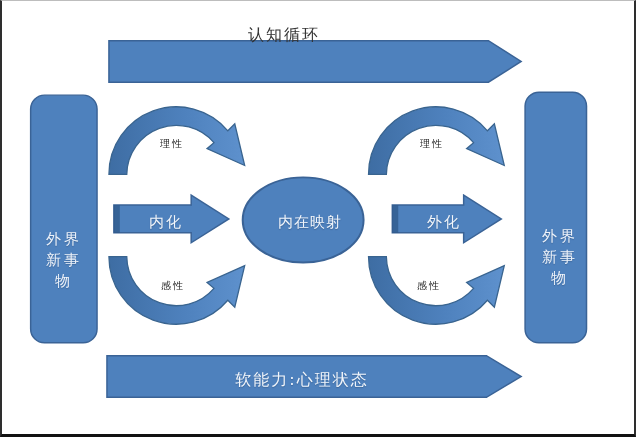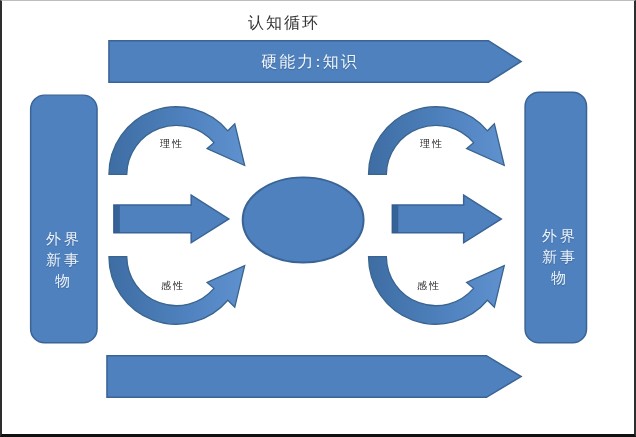--- a/index.html
+++ b/index.html
@@ -25,21 +25,21 @@
     left: 0; top: 0;
     width: 100%; height: 100%;
   }
   .txt {
     position: absolute;
     text-align: center;
     white-space: normal;
     pointer-events: none;
   }
   .title {
-    left: 122px; top: 12px; width: 320px;
+    left: 122px; top: 24px; width: 320px;
     font-size: 16px; letter-spacing: 2px;
     color: #333333;
   }
   .shape-label {
     color: #f2f6fb;
     font-size: 16px;
     letter-spacing: 2px;
     text-shadow: 0 1px 1px rgba(40,70,110,0.45);
   }
   .curve-label {
@@ -100,29 +100,32 @@
     <rect x="393" y="206" width="6" height="28" fill="#2F5A8B" opacity="0.75"></rect>
 
     <use href="#curveArrow" fill="url(#curveGrad)" stroke="#39648F" stroke-width="1.3"></use>
     <use href="#curveArrow" transform="translate(0,433) scale(1,-1)" fill="url(#curveGrad)" stroke="#39648F" stroke-width="1.3"></use>
     <use href="#curveArrow" transform="translate(262,0)" fill="url(#curveGrad)" stroke="#39648F" stroke-width="1.3"></use>
     <use href="#curveArrow" transform="translate(262,433) scale(1,-1)" fill="url(#curveGrad)" stroke="#39648F" stroke-width="1.3"></use>
   </svg>
 
   <div class="txt title">认知循环</div>
 
-  <div class="txt shape-label lbl-top-arrow">硬能力:知识</div>
 
+  <div class="txt shape-label lbl-bottom-arrow">软能力:心理状态</div>
 
   <div class="txt lbl-box lbl-left-box">外界新事物</div>
 
   <div class="txt lbl-box lbl-right-box">外界新事物</div>
 
+  <div class="txt shape-label lbl-ellipse">内在映射</div>
 
+  <div class="txt shape-label lbl-internalize">内化</div>
 
+  <div class="txt shape-label lbl-externalize">外化</div>
 
   <div class="txt curve-label lbl-rational-left">理性</div>
 
   <div class="txt curve-label lbl-emotional-left">感性</div>
 
   <div class="txt curve-label lbl-rational-right">理性</div>
 
   <div class="txt curve-label lbl-emotional-right">感性</div>
 
 </div>

